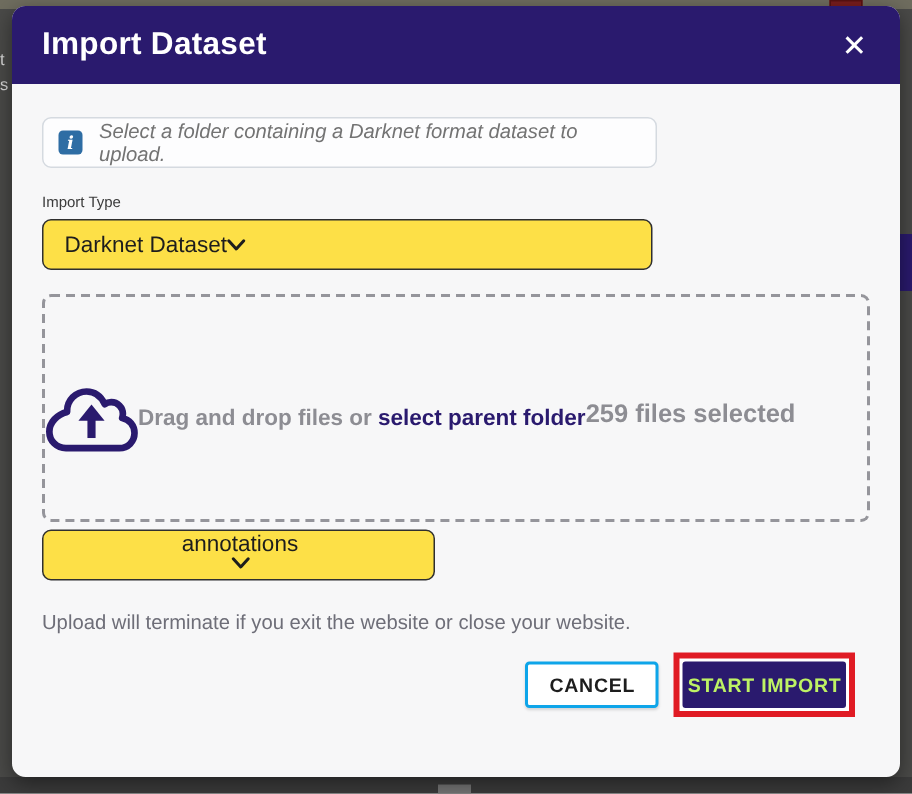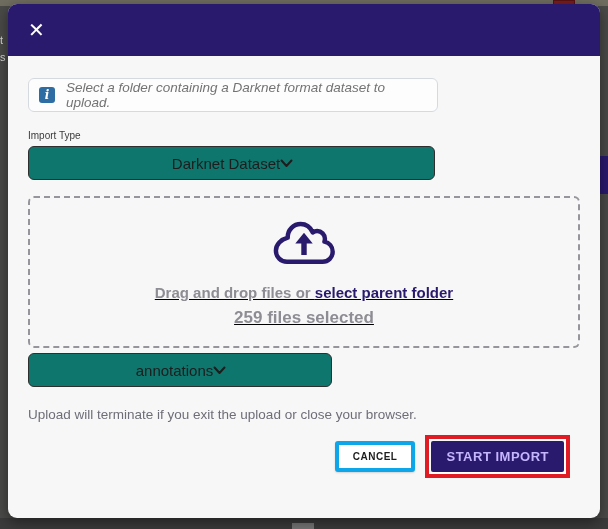--- a/index.html
+++ b/index.html
@@ -74,80 +74,81 @@
   .info-text {
     margin-left: 11px; font-style: italic; font-size: 13.5px; color: #737373;
   }
 
   
   .field-label {
     margin-top: 18px; font-size: 10px; color: #3b3b3b;
   }
   .select {
     margin-top: 5px; height: 34px;
-    background: #0f766e; border: 1px solid #2f2f2f; border-radius: 6px;
-    display: flex; align-items: center; justify-content: center;
+    background: #fde047; border: 1px solid #2f2f2f; border-radius: 6px;
+    display: flex; align-items: center; justify-content: flex-start;
     padding: 0 12px 0 14px; cursor: pointer;
   }
   .select.w1 { width: 407px; }
-  .select.w2 { width: 304px; }
+  .select.w2 { width: 262px; flex-direction: column; }
   .select-value { font-size: 15px; color: #1d1d1d; }
   .chevron svg { display: block; }
 
   
   .dropzone {
     margin-top: 16px; width: 552px; height: 152px;
     border: 2px dashed #95959b; border-radius: 6px;
-    display: flex; flex-direction: column; align-items: center;
-    text-align: center; cursor: pointer; text-decoration: underline;
+    display: flex; flex-direction: row; align-items: center;
+    text-align: center; cursor: pointer;
   }
   .cloud-icon { margin-top: 20px; }
   .drop-line1 { margin-top: 12px; font-size: 15px; font-weight: 700; color: #8d8d93; }
   .drop-link { color: #2a1a6e; cursor: pointer; }
   .drop-line2 { margin-top: 7px; font-size: 17px; font-weight: 700; color: #8d8d93; }
 
   
   .note { margin-top: 20px; font-size: 13.5px; color: #6e6e78; }
 
   
   .footer {
     margin-top: 13px; display: flex; justify-content: flex-end;
     align-items: center; gap: 10px; padding-right: 10px;
   }
   .cancel-btn {
-    background: #ffffff; border: 4px solid #0ea5e9; border-radius: 3px;
+    background: #ffffff; border: 2px solid #0ea5e9; border-radius: 3px;
     font-family: "Liberation Sans", sans-serif;
-    font-size: 10px; font-weight: 700; letter-spacing: 0.5px; color: #1d1d1d;
+    font-size: 13px; font-weight: 700; letter-spacing: 0.5px; color: #1d1d1d;
     padding: 6px 14px; cursor: pointer;
     box-shadow: 0 1px 2px rgba(0,0,0,0.15);
   }
   .highlight-box {
     border: 4px solid #e01b24; background: #ffffff; padding: 2px;
   }
   .start-btn {
     background: #2a1a6e; border: none; border-radius: 2px;
     font-family: "Liberation Sans", sans-serif;
-    font-size: 13px; font-weight: 700; letter-spacing: 0.5px; color: #c4b5fd;
-    padding: 8px 15px; cursor: pointer;
+    font-size: 13px; font-weight: 700; letter-spacing: 0.5px; color: #bef264;
+    padding: 8px 3px; cursor: pointer;
   }
 </style>
 </head>
 <body>
 
 <div class="backdrop-top"></div>
 <div class="backdrop-red-square"></div>
 <div class="backdrop-right-patch"></div>
 <div class="backdrop-bottom"></div>
 <div class="backdrop-bottom-light"></div>
 <span class="edge-frag one">t</span>
 <span class="edge-frag two">s</span>
 
 <div class="modal">
 
   <div class="modal-header">
+    <div class="modal-title">Import Dataset</div>
     <button class="close-btn">✕</button>
   </div>
 
   <div class="modal-body">
 
     <div class="info-box">
       <div class="info-icon">i</div>
       <div class="info-text">Select a folder containing a Darknet format dataset to upload.</div>
     </div>
 
@@ -177,21 +178,21 @@
 
     <div class="select w2">
       <span class="select-value">annotations</span>
       <span class="chevron">
         <svg width="13" height="9" viewBox="0 0 13 9">
             <path d="M1.5 1.5 L6.5 7 L11.5 1.5" fill="none" stroke="#1d1d1d" stroke-width="2" stroke-linecap="round" stroke-linejoin="round"></path>
           </svg>
       </span>
     </div>
 
-    <div class="note">Upload will terminate if you exit the upload or close your browser.</div>
+    <div class="note">Upload will terminate if you exit the website or close your website.</div>
 
     <div class="footer">
       <button class="cancel-btn">CANCEL</button>
       <div class="highlight-box">
         <button class="start-btn">START IMPORT</button>
       </div>
     </div>
 
   </div>
 </div>

